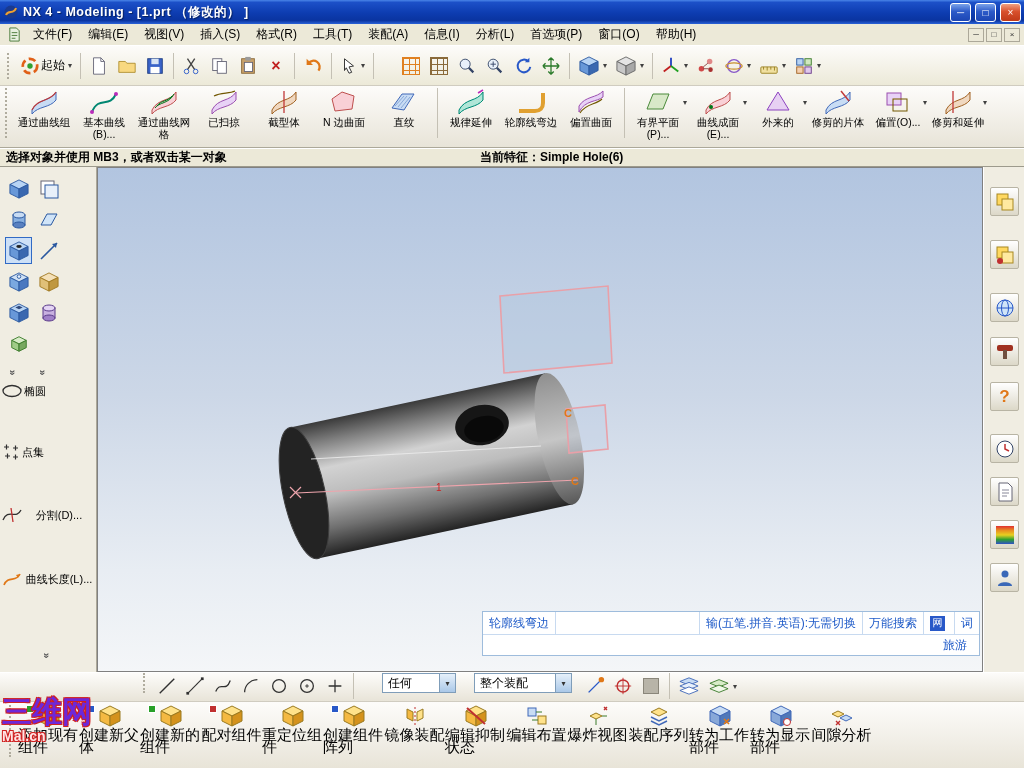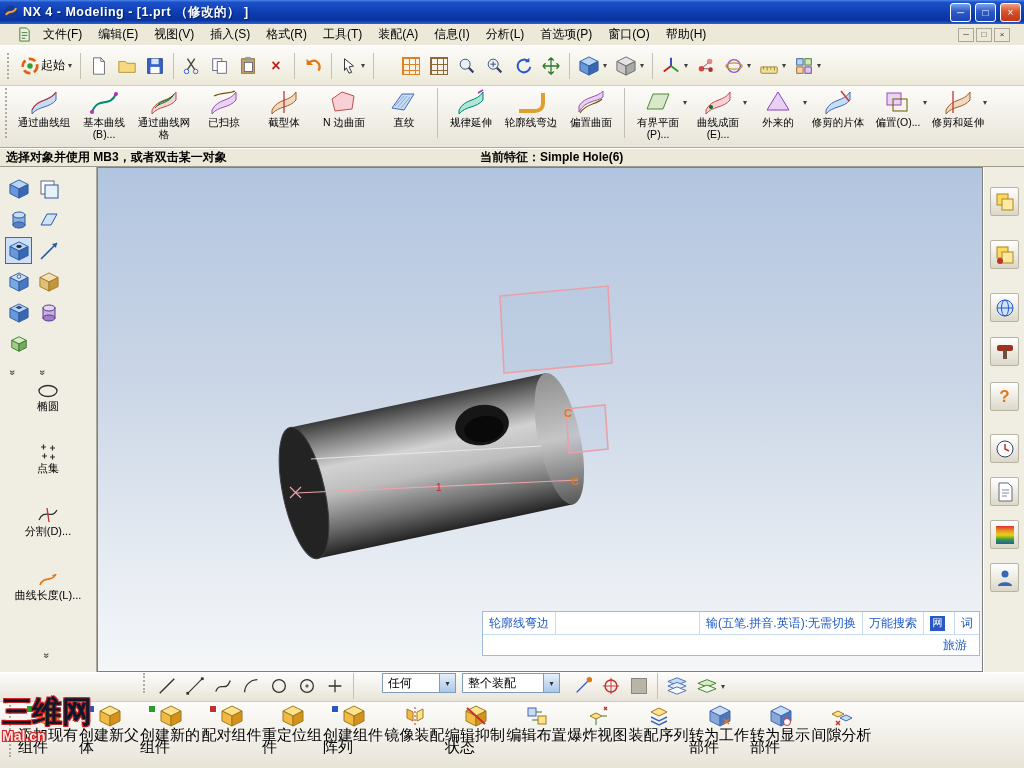--- a/index.html
+++ b/index.html
@@ -8,21 +8,21 @@
 #app{position:relative;width:1024px;height:768px}
 .abs{position:absolute}
 svg{display:block}
 
 #titlebar{position:absolute;left:0;top:0;width:1024px;height:24px;display:flex;align-items:center;padding:0 3px;gap:4px;
 background:linear-gradient(180deg,#4a85e8 0%,#1c50c8 10%,#0d3cb0 55%,#0a34a0 85%,#2a62d8 100%)}
 .title-text{color:#fff;font-weight:bold;font-size:12.5px;letter-spacing:.5px;text-shadow:1px 1px 1px #052060;flex:1;white-space:nowrap;overflow:hidden}
 .winbtn{width:21px;height:19px;border:1px solid #fff;border-radius:3px;background:linear-gradient(#7aa2ea,#2c5ac8 45%,#1c46b4);color:#fff;font-size:10px;display:flex;align-items:center;justify-content:center}
 .winbtn.close{background:linear-gradient(#f0a080,#d8502c 45%,#c03a18)}
 
-#menubar{position:absolute;left:0;top:24px;width:1024px;height:22px;background:#ece9d8;border-bottom:1px solid #fff;display:flex;align-items:center;padding:0 14px}
+#menubar{position:absolute;left:0;top:24px;width:1024px;height:22px;background:#ece9d8;border-bottom:1px solid #fff;display:flex;align-items:center;padding:0 4px}
 .menu-item{padding:3px 8px;white-space:nowrap}
 .mdibtn{width:16px;height:14px;border:1px solid #aca899;background:#ece9d8;font-size:8px;display:flex;align-items:center;justify-content:center;margin-left:2px;color:#333}
 .mspacer{flex:1}
 
 #toolbar1{position:absolute;left:0;top:46px;width:1024px;height:40px;background:linear-gradient(#fdfcfa,#ece9d8);border-bottom:1px solid #d0ccc0;display:flex;align-items:center;padding:0 4px;gap:2px}
 .grip{width:6px;height:26px;border-left:2px dotted #b0ac9e;margin:0 3px}
 .sepv{width:1px;height:26px;background:#c4c0b4;margin:0 3px}
 .tb{height:26px;min-width:26px;display:flex;align-items:center;justify-content:center;gap:2px;border:1px solid transparent;border-radius:2px;padding:0 2px}
 .ddarrow{font-size:8px;color:#404040;margin-left:1px}
 .gridicon{width:18px;height:18px;border:1px solid #e08020;background-image:linear-gradient(#e08020 1px,transparent 1px),linear-gradient(90deg,#e08020 1px,transparent 1px);background-size:6px 6px}
@@ -36,21 +36,21 @@
 .hue2{filter:hue-rotate(-60deg) saturate(1.3)}
 .hue3{filter:hue-rotate(60deg)}
 
 #promptbar{position:absolute;left:0;top:148px;width:1024px;height:19px;background:#ece9d8;border-top:1px solid #fff;border-bottom:1px solid #9c9a8c;display:flex;align-items:center;font-weight:bold}
 #prompt-msg{padding-left:6px;white-space:nowrap}
 #prompt-feature{position:absolute;left:480px;white-space:nowrap}
 
 #leftpanel{position:absolute;left:0;top:167px;width:97px;height:505px;background:#f0ede2;border-right:1px solid #aca899}
 .lp-ico{position:absolute;width:27px;height:27px;display:flex;align-items:center;justify-content:center;border:1px solid transparent}
 .lp-ico.sel{border:1px solid #316ac5;background:#cde0f7}
-.lp-tool{position:absolute;left:0;width:96px;display:flex;flex-direction:column;align-items:center}
+.lp-tool{position:absolute;left:0;width:96px;display:flex;flex-direction:row;align-items:center}
 .lp-tool .lbl{font-size:11px;text-align:center;line-height:13px}
 .chev{position:absolute;font-size:10px;color:#555;transform:rotate(90deg);font-weight:bold}
 
 #viewport{position:absolute;left:97px;top:167px;width:886px;height:505px;border:1px solid #808080;overflow:hidden;background:#c4d2e4}
 
 #ime{position:absolute;right:2px;top:443px;width:498px;background:#fff;border:1px solid #9ebcdc;font-size:12px;color:#1e5ac8}
 #ime .r1{display:flex;height:22px;align-items:stretch}
 #ime .cell{border-right:1px solid #c8daf0;display:flex;align-items:center;padding:0 6px;white-space:nowrap}
 #ime .fill{flex:1;border-right:1px solid #c8daf0}
 #ime .r2{height:21px;border-top:1px solid #c8daf0;display:flex;justify-content:flex-end;align-items:center;padding-right:12px}
@@ -63,21 +63,21 @@
 #toolbar3{position:absolute;left:0;top:672px;width:1024px;height:30px;background:linear-gradient(#fdfcfa,#e8e4d8);border-top:1px solid #fff;border-bottom:1px solid #d0ccc0;display:flex;align-items:flex-start;padding-left:140px;gap:2px}
 .xpselect{display:flex;align-items:center;border:1px solid #7f9db9;background:#fff;height:20px;font-size:12px;padding-left:5px}
 .xpselect .arrowbtn{margin-left:auto;width:16px;height:18px;background:linear-gradient(#e6f0fa,#aac8e8);border-left:1px solid #7f9db9;display:flex;align-items:center;justify-content:center;font-size:8px;color:#333}
 #toolbar4{position:absolute;left:0;top:702px;width:1024px;height:66px;background:linear-gradient(#fdfcfa,#e8e4d8);display:flex;align-items:flex-start;padding:3px 0 0 6px}
 .asm{width:61px;display:flex;flex-direction:column;align-items:center;position:relative}
 .asm .lbl{font-size:15px;line-height:12px;text-align:left;margin-top:2px}
 .badge{position:absolute;width:8px;height:8px;left:8px;top:0;border:1px solid #fff}
 .b-green{background:#28a028}.b-blue{background:#2858c8}.b-red{background:#c03030}
 
 #watermark{position:absolute;left:2px;top:696px;z-index:50;pointer-events:none}
-#watermark .l1{font-size:30px;font-weight:bold;line-height:32px;color:#0f172a;
+#watermark .l1{font-size:30px;font-weight:bold;line-height:32px;color:#6d28d9;
 text-shadow:-1px -1px 0 #d02020,1px -1px 0 #d02020,-1px 1px 0 #d02020,1px 1px 0 #d02020}
 #watermark .l2{font-size:14px;font-weight:bold;color:#ffe4e4;
 text-shadow:-1px -1px 0 #d02020,1px -1px 0 #d02020,-1px 1px 0 #d02020,1px 1px 0 #d02020}
 </style>
 </head>
 <body>
 
 <div id="app">
 
   <div id="titlebar">
@@ -674,21 +674,21 @@
     <div class="tb">
         <svg width="20" height="20" viewBox="0 0 22 22">
           <path d="M11 4v14M4 11h14" stroke="#303030" stroke-width="1.4"></path>
         </svg>
       </div>
     <div class="sepv" style="margin-right:26px"></div>
     <div class="xpselect" style="width:74px">
       <span>任何</span>
       <span class="arrowbtn">▾</span>
     </div>
-    <div class="xpselect" style="width:98px;margin-left:4px">
+    <div class="xpselect" style="width:98px;margin-left:16px">
       <span>整个装配</span>
       <span class="arrowbtn">▾</span>
     </div>
     <div class="tb" style="margin-left:8px">
         <svg width="20" height="20" viewBox="0 0 22 22">
           <path d="M4 18 18 4" stroke="#2858c8" stroke-width="1.5"></path>
           <circle cx="18" cy="4" r="3" fill="#e07818"></circle>
         </svg>
       </div>
     <div class="tb">

